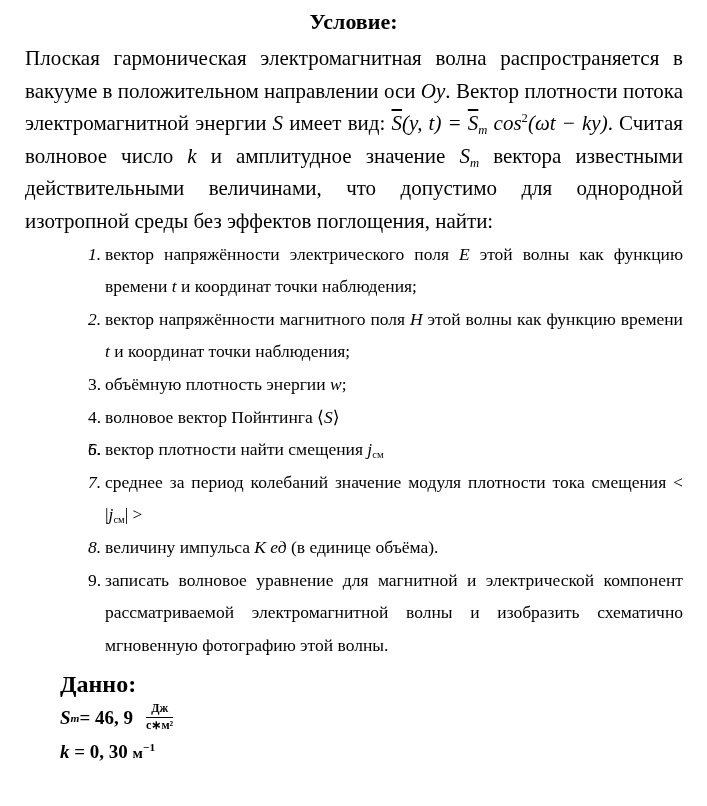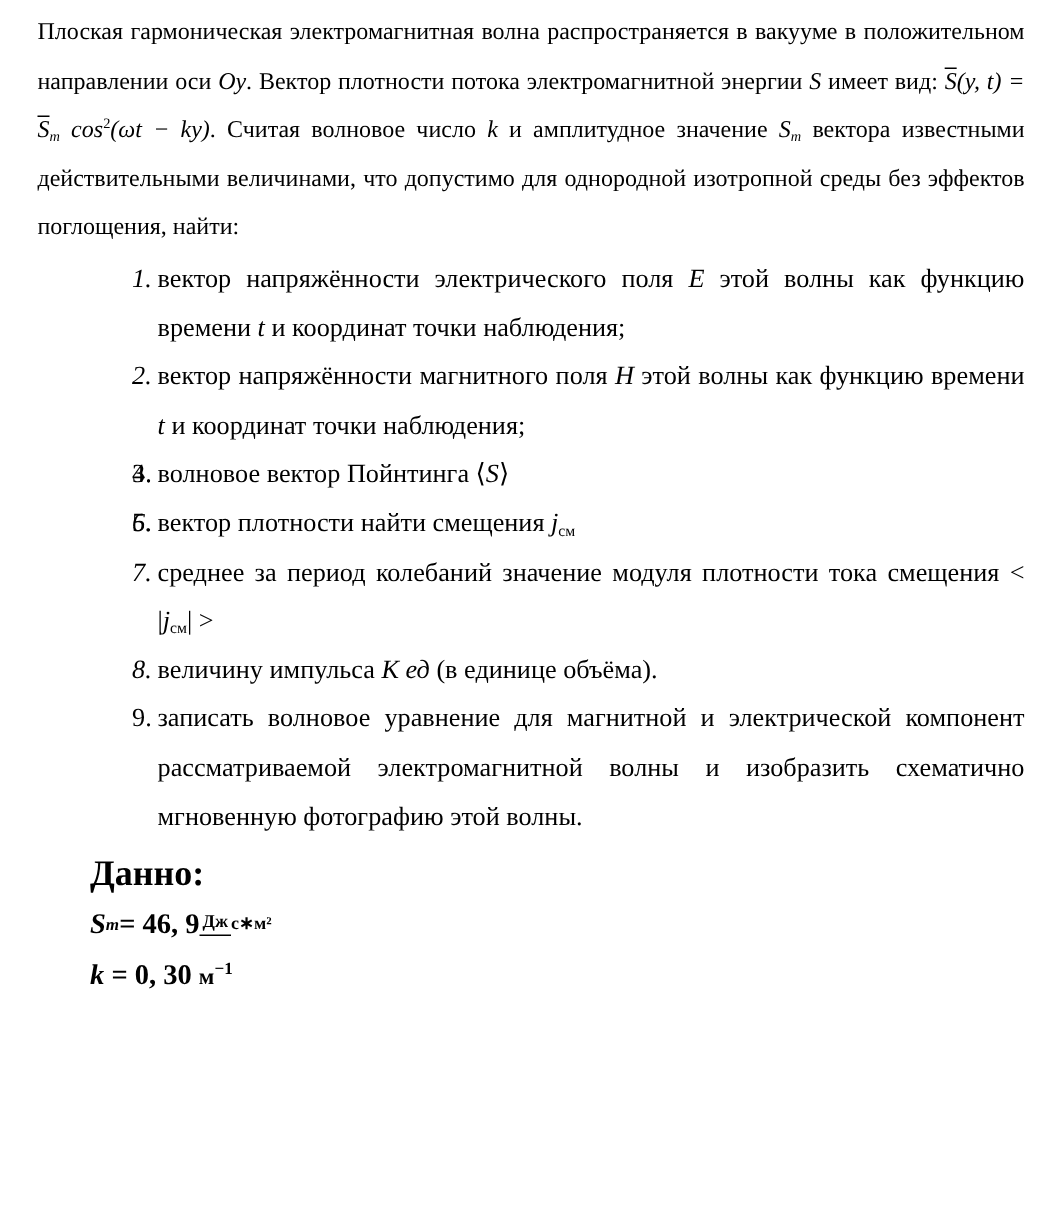--- a/index.html
+++ b/index.html
@@ -9,68 +9,70 @@
     font-family: "Liberation Serif", serif;
     overflow: hidden;
   }
   .page { position: relative; width: 707px; height: 806px; }
   .title {
     margin: 8px 0 0; text-align: center;
     font-size: 22px; font-weight: 700; line-height: 28px;
   }
   .para {
     margin: 6px 24px 0 25px;
-    font-size: 16px; line-height: 32.6px;
+    font-size: 21px; line-height: 32.6px;
     text-align: justify;
   }
   .task-list { margin: 0 24px 0 105px; padding: 0; list-style: none; }
   .task {
     position: relative;
     font-size: 17.5px; line-height: 32.6px;
     text-align: justify;
   }
   .li-num { position: absolute; left: -17px; top: 0; }
   .i  { font-style: italic; }
   .b  { font-weight: 700; }
   .sub { font-size: 60%; vertical-align: -0.3em; line-height: 0; }
   .sup { font-size: 60%; vertical-align: 0.6em;  line-height: 0; }
   .ol { text-decoration: overline; }
   .sm { font-size: 80%; }
   .given { margin: 8px 0 0 60px; }
   .given-label { font-weight: 700; font-size: 24px; line-height: 30px; }
   .formula { font-size: 19px; line-height: 30px; }
   .formula-tall { height: 38px; display: flex; align-items: center; }
   .frac {
-    display: inline-flex; flex-direction: row; text-align: center;
+    display: inline-flex; flex-direction: column; text-align: center;
     font-size: 12px; font-weight: 700; line-height: 1.15;
-    vertical-align: middle; margin-left: 0; transform: translateY(-1px);
+    vertical-align: middle; margin-left: 13px; transform: translateY(-1px);
   }
   .frac .fn { border-bottom: 1.5px solid #000; padding: 0 2px 1px; }
   .frac .fd { padding-top: 1px; }
 </style>
 </head>
 <body>
 
 <div class="page">
+  <h1 class="title">Условие:</h1>
 
   <p class="para"><span>Плоская гармоническая электромагнитная волна распространяется в вакууме в положительном направлении оси </span><span class="i">Oy</span><span>. Вектор плотности потока электромагнитной энергии </span><span class="i">S</span><span> имеет вид: </span><span class="i ol">S</span><span class="i">(y, t) = </span><span class="i ol">S</span><span class="i sub">m</span><span class="i"> cos</span><span class="sup">2</span><span class="i">(</span><span class="i">ωt − ky</span><span class="i">)</span><span>. Считая волновое число </span><span class="i">k</span><span> и амплитудное значение </span><span class="i">S</span><span class="i sub">m</span><span> вектора известными действительными величинами, что допустимо для однородной изотропной среды без эффектов поглощения, найти:</span></p>
 
   <ol class="task-list">
   <li class="task">
     <span class="li-num i">1.</span>
     <span class="li-text"><span>вектор напряжённости электрического поля </span><span class="i">E</span><span> этой волны как функцию времени </span><span class="i">t</span><span> и координат точки наблюдения;</span></span>
   </li>
 
   <li class="task">
     <span class="li-num i">2.</span>
     <span class="li-text"><span>вектор напряжённости магнитного поля </span><span class="i">H</span><span> этой волны как функцию времени </span><span class="i">t</span><span> и координат точки наблюдения;</span></span>
   </li>
 
   <li class="task">
     <span class="li-num">3.</span>
+    <span class="li-text"><span>объёмную плотность энергии </span><span class="i">w</span><span>;</span></span>
   </li>
 
   <li class="task">
     <span class="li-num">4.</span>
     <span class="li-text"><span>волновое вектор Пойнтинга ⟨</span><span class="i">S</span><span>⟩</span></span>
   </li>
 
   <li class="task">
     <span class="li-num">5.</span>
   </li>

